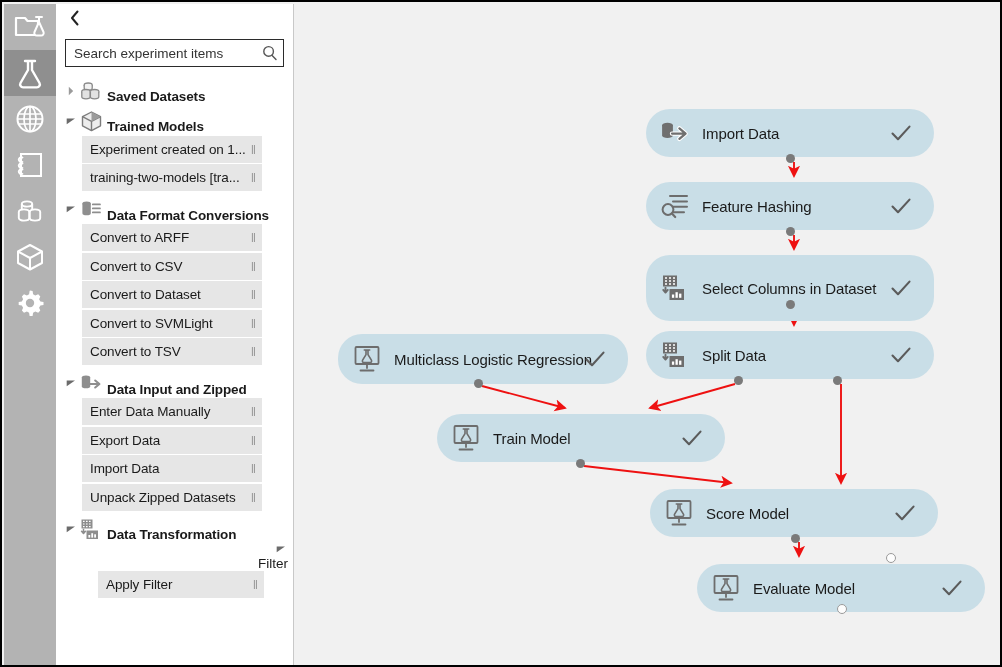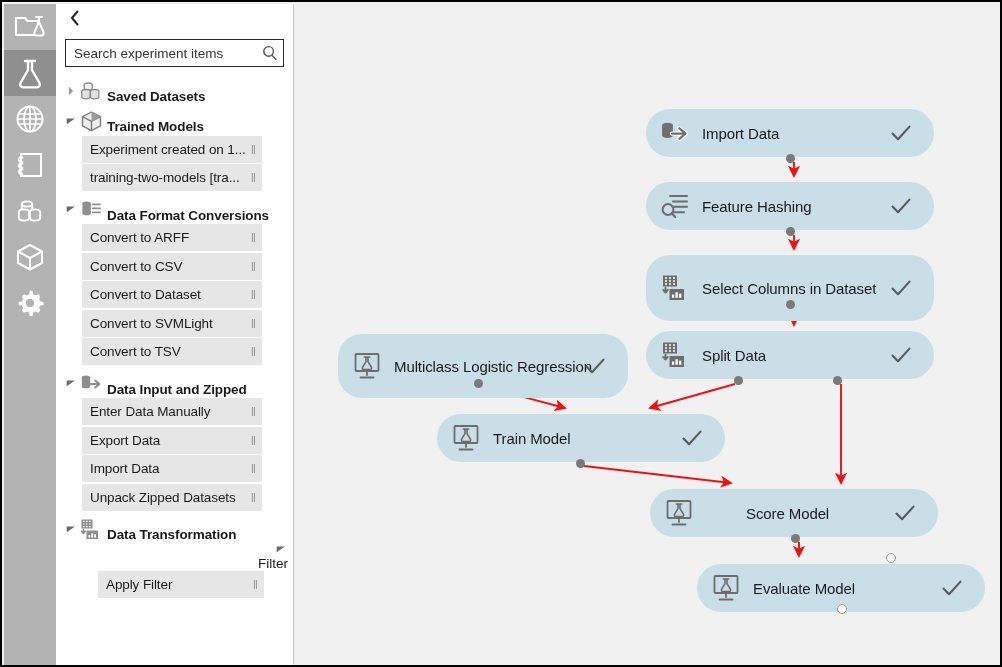--- a/index.html
+++ b/index.html
@@ -359,21 +359,21 @@
               <rect x="19.1" y="19.6" width="2.3" height="4.2" fill="#fff"></rect>
             </svg>
           </span>
           <span class="nlabel">Select Columns in Dataset</span>
           <span class="ncheck" style="right: 22px;">
             <svg width="22" height="20" viewBox="0 0 22 20">
               <path d="M2.5 10.5 L8 16.2 L19.5 3.6" fill="none" stroke="#5b5b5b" stroke-width="2.1" stroke-linecap="round" stroke-linejoin="round"></path>
             </svg>
           </span>
         </div>
-        <div class="node" style="left: 44px; top: 330px; width: 290px; height: 64px;">
+        <div class="node" style="left: 44px; top: 330px; width: 290px; height: 50px;">
           <span class="nicon">
             <svg width="30" height="28" viewBox="0 0 30 28">
               <rect x="3.5" y="2" width="23" height="17" rx="1" fill="none" stroke="#6d6d6d" stroke-width="1.8"></rect>
               <path d="M12.3 5 h5.4 M14 5 v4.6 L10.6 15.2 a1.6 1.6 0 0 0 1.4 2.4 h6 a1.6 1.6 0 0 0 1.4-2.4 L16 9.6 V5" fill="none" stroke="#6d6d6d" stroke-width="1.6" stroke-linejoin="round" stroke-linecap="round"></path>
               <path d="M15 19 v4 M8.5 25.5 h13" stroke="#6d6d6d" stroke-width="1.8" stroke-linecap="round"></path>
             </svg>
           </span>
           <span class="nlabel">Multiclass Logistic Regression</span>
           <span class="ncheck" style="right: 22px;">
             <svg width="22" height="20" viewBox="0 0 22 20">
@@ -408,21 +408,21 @@
               <path d="M15 19 v4 M8.5 25.5 h13" stroke="#6d6d6d" stroke-width="1.8" stroke-linecap="round"></path>
             </svg>
           </span>
           <span class="nlabel">Train Model</span>
           <span class="ncheck" style="right: 22px;">
             <svg width="22" height="20" viewBox="0 0 22 20">
               <path d="M2.5 10.5 L8 16.2 L19.5 3.6" fill="none" stroke="#5b5b5b" stroke-width="2.1" stroke-linecap="round" stroke-linejoin="round"></path>
             </svg>
           </span>
         </div>
-        <div class="node" style="left: 356px; top: 485px; width: 288px; height: 48px; gap: 40px;">
+        <div class="node" style="left: 356px; top: 485px; width: 288px; height: 48px;">
           <span class="nicon">
             <svg width="30" height="28" viewBox="0 0 30 28">
               <rect x="3.5" y="2" width="23" height="17" rx="1" fill="none" stroke="#6d6d6d" stroke-width="1.8"></rect>
               <path d="M12.3 5 h5.4 M14 5 v4.6 L10.6 15.2 a1.6 1.6 0 0 0 1.4 2.4 h6 a1.6 1.6 0 0 0 1.4-2.4 L16 9.6 V5" fill="none" stroke="#6d6d6d" stroke-width="1.6" stroke-linejoin="round" stroke-linecap="round"></path>
               <path d="M15 19 v4 M8.5 25.5 h13" stroke="#6d6d6d" stroke-width="1.8" stroke-linecap="round"></path>
             </svg>
           </span>
           <span class="nlabel">Score Model</span>
           <span class="ncheck" style="right: 22px;">
             <svg width="22" height="20" viewBox="0 0 22 20">

